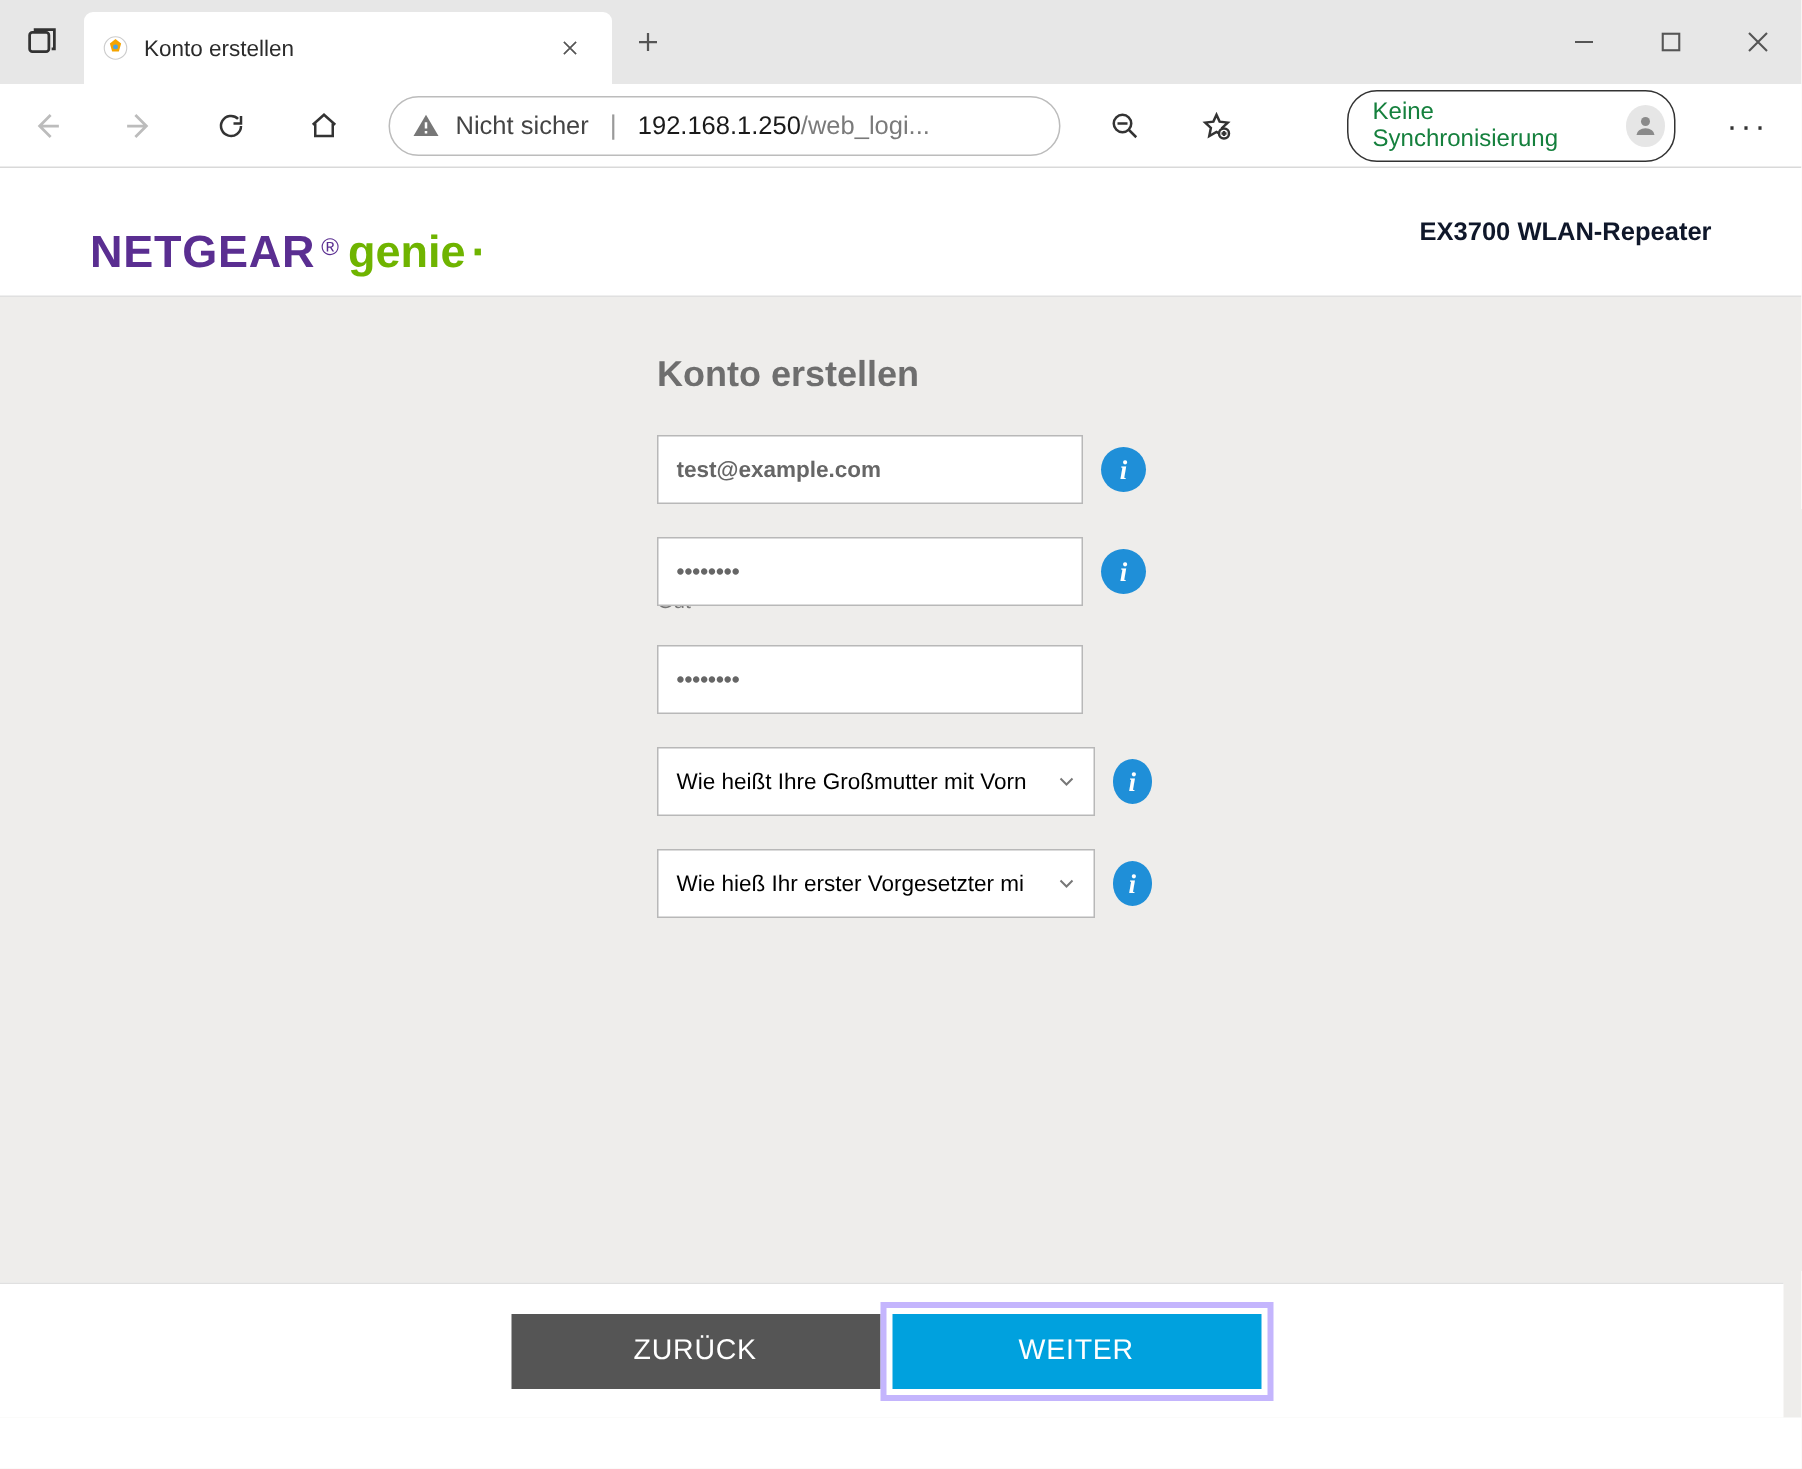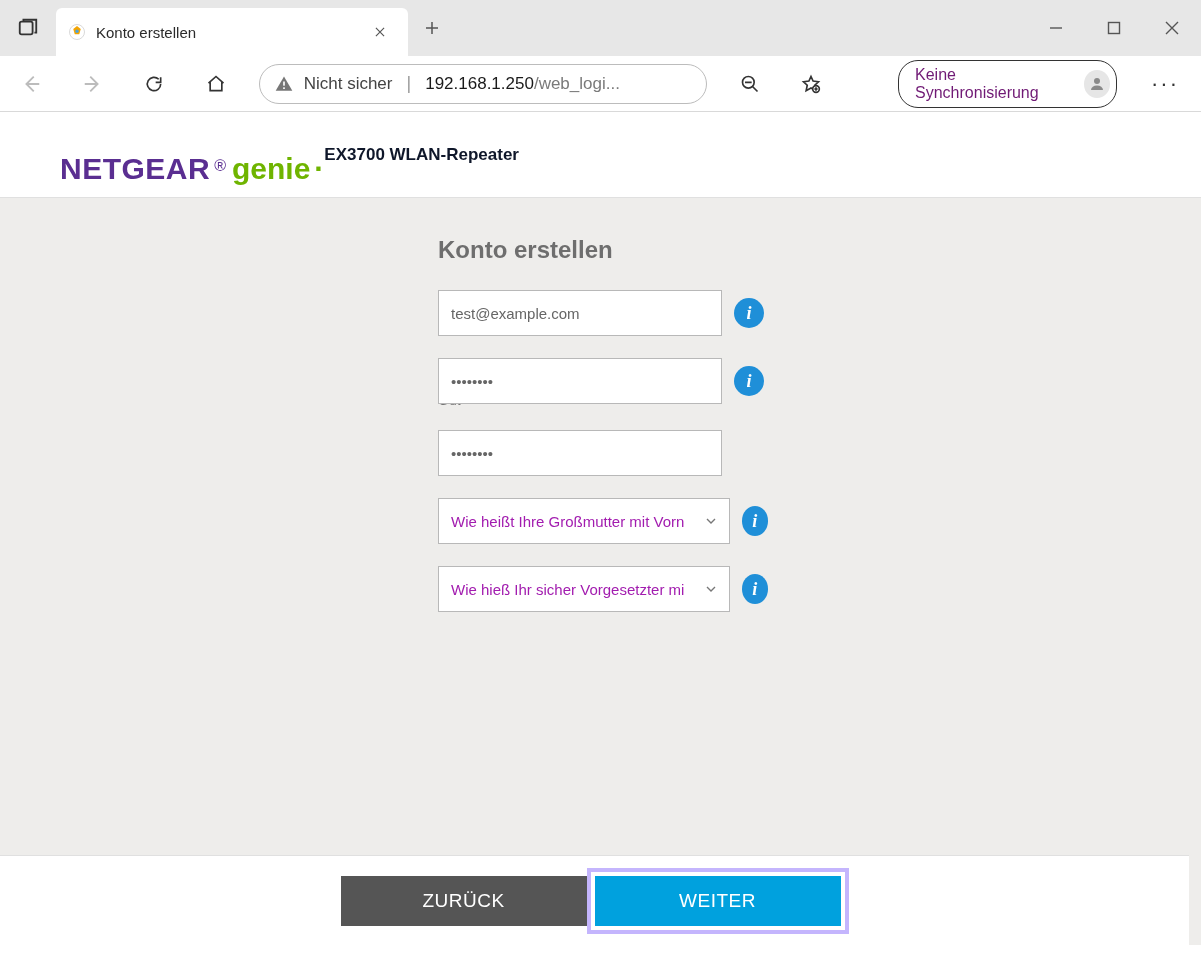--- a/index.html
+++ b/index.html
@@ -23,41 +23,41 @@
 
   .toolbar { height: 56px; background: #fff; border-bottom: 1px solid #d9d9d9; display: flex; align-items: center; padding: 1px 12px; gap: 24px; }
   .tb-btn { width: 40px; height: 40px; display:flex; align-items:center; justify-content:center; border-radius: 4px; color:#333; }
   .tb-btn.disabled { color:#bcbcbc; }
   .addr { flex: 0 0 448px; height: 40px; border: 1px solid #bcbcbc; border-radius: 20px; display: flex; align-items: center; padding: 0 14px; gap: 10px; color:#333; }
   .addr .warn svg { width:20px; height:20px; }
   .addr-text { font-size: 17px; color:#444; }
   .addr-sep { color:#9a9a9a; font-size: 18px; padding: 0 4px; }
   .addr-url-hl { color:#1a1a1a;margin-top:12px; }
   .addr-url-rest { color:#7a7a7a; }
-  .sync-pill { height: 48px; border: 1px solid #333; border-radius: 20px; display:flex; align-items:center; padding: 0 6px 0 16px; gap: 10px; font-size: 16px; color:#701a75; }
+  .sync-pill { height: 48px; border: 1px solid #333; border-radius: 20px; display:flex; align-items:center; padding: 0 6px 0 16px; gap: 10px; font-size: 16px; color:#15803d; }
   .avatar { width: 28px; height: 28px; border-radius: 50%; background:#e6e6e6; display:flex; align-items:center; justify-content:center; }
   .avatar svg { width:18px; height:18px; fill:#8a8a8a; }
   .dots { font-size: 22px; letter-spacing: 2px; color:#333; padding: 0 10px; }
 
   
-  .page-header { height: 86px; background:#fff; display:flex; align-items:center; padding: 0 60px; border-bottom: 1px solid #e0e0e0; }
+  .page-header { height: 86px; background:#fff; display:flex; align-items:center; justify-content:space-between; padding: 0 60px; border-bottom: 1px solid #e0e0e0; }
   .logo { display:flex; align-items:baseline; gap:4px; }
   .logo-net { font-family: Arial, sans-serif; font-weight: 900; font-size: 30px; letter-spacing: 0.5px; color:#5a2e91; }
   .logo-reg { font-size: 16px; color:#5a2e91; position:relative; top:-8px; }
   .logo-genie { font-family: Arial, sans-serif; font-weight: 700; font-size: 30px; color:#6fb400; margin-left:2px;margin-top:28px; }
   .logo-dot { color:#6fb400; font-size:30px; font-weight:700; }
   .device { font-size: 17px; font-weight: 700; color:#0f172a; }
 
   .page-body { background:#eeedeb; height: 747px; position:relative; padding-top: 38px; }
   .form { width: 330px; margin-left: 438px; }
   .form h1 { font-size: 24px; font-weight: 700; color:#6e6e6e; margin-bottom: 26px; }
   .row { display:flex; align-items:center; gap: 12px; margin-bottom: 22px; position:relative; }
-  .field { width: 284px; height: 46px; border:1px solid #b8b8b8; background:#fff; padding: 0 12px; font-size: 15px; color:#666; font-family: inherit; }
+  .field { width: 284px; height: 46px; border:1px solid #b8b8b8; background:#fff; padding: 0 12px; font-size: 15px; color:#666; font-family: inherit; font-weight: bold; }
   .field::placeholder { color:#999; }
-  .select { width: 324px; height: 46px; border:1px solid #b8b8b8; background:#fff; padding: 0 34px 0 12px; font-size: 15px; color:#a21caf; display:flex; align-items:center; position:relative; white-space:nowrap; overflow:hidden; }
+  .select { width: 324px; height: 46px; border:1px solid #b8b8b8; background:#fff; padding: 0 34px 0 12px; font-size: 15px; color:#000000; display:flex; align-items:center; position:relative; white-space:nowrap; overflow:hidden; }
   .select .chev { position:absolute; right:10px; top:50%; transform:translateY(-50%); color:#777; }
   .info { width: 30px; height:30px; border-radius:50%; background:#1f8fd8; color:#fff; display:flex; align-items:center; justify-content:center; font-family: Georgia, serif; font-style: italic; font-weight:700; font-size:18px; }
   .strength { font-size: 14px; color:#777; margin-top:-18px; margin-bottom: 22px; }
 
   
   .footer { position:absolute; bottom:0; left:0; right:12px; height: 90px; background:#fff; display:flex; align-items:center; justify-content:center; gap:0; border-top:1px solid #e0e0e0; }
   .btn { height: 50px; width: 246px; display:flex; align-items:center; justify-content:center; font-size: 19px; font-weight:500; letter-spacing:0.5px; color:#fff; cursor:pointer; }
   .btn-back { background:#555; }
   .btn-next-wrap { border: 4px solid #c4b5fd; padding: 4px; }
   .btn-next { background:#00a1de; width: 246px; height:50px; display:flex; align-items:center; justify-content:center; color:#fff; font-size:19px; letter-spacing:0.5px; }
@@ -215,21 +215,21 @@
               <path d="M6 9 L12 15 L18 9"></path>
             </svg>
         </span>
       </div>
       <div class="info">i</div>
     </div>
 
 
     <div class="row">
       <div class="select">
-        <span>Wie hieß Ihr sicher Vorgesetzter mi</span>
+        <span>Wie hieß Ihr erster Vorgesetzter mi</span>
         <span class="chev">
           <svg viewBox="0 0 24 24" width="16" height="16" stroke="#777" stroke-width="2" fill="none">
               <path d="M6 9 L12 15 L18 9"></path>
             </svg>
         </span>
       </div>
       <div class="info">i</div>
     </div>
 
   </div>

